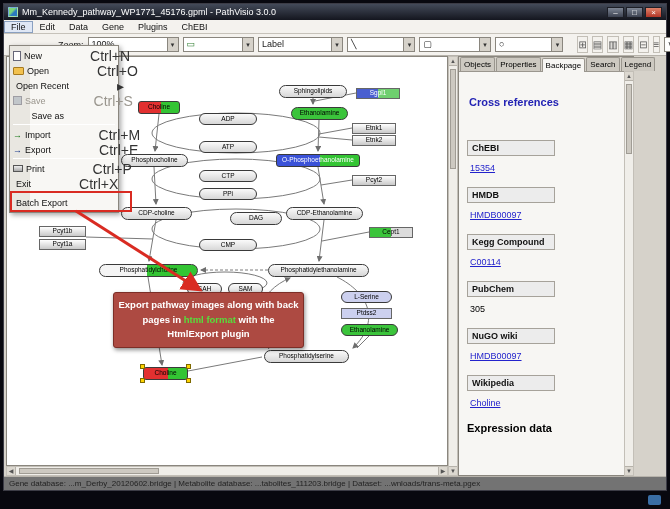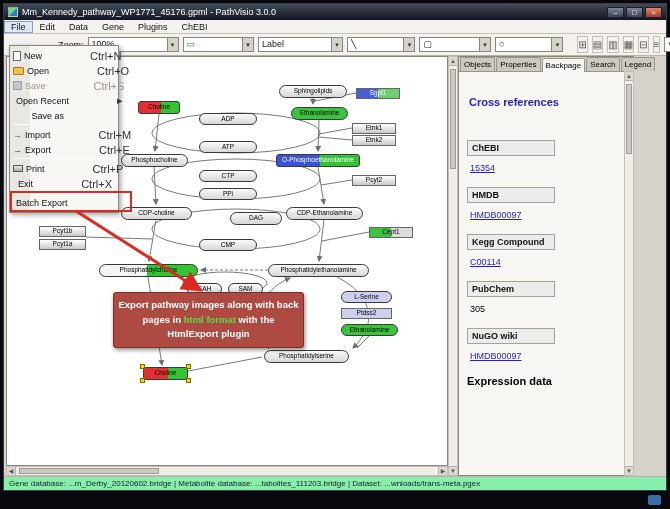--- a/index.html
+++ b/index.html
@@ -89,30 +89,30 @@
   .panel-content { position:absolute; left:0; top:15px; right:10px; bottom:0; overflow:hidden; padding:10px 6px 0 8px; }
   .crossref-heading { color:#2323b4; font-weight:bold; font-size:11px; margin:14px 0 32px 2px; }
   .xref-section { margin-bottom:12px; }
   .xref-name { width:88px; background:#ececec; border:1px solid #a6a29a; font-weight:bold; font-size:9px; padding:2px 4px; color:#111; }
   .xref-value { display:inline-block; margin:7px 0 0 3px; font-size:9px; color:#2323cc; text-decoration:underline; }
   .xref-value.plain { color:#000; text-decoration:none; }
   .expression-heading { font-weight:bold; font-size:11px; margin-top:2px; color:#000; }
   .panel-scroll { right:-1px; top:14px; width:10px; height:405px; }
   
   .statusbar { position:absolute; left:0; right:0; top:472px; height:14px;
-    background:#86efac; border-top:1px solid #b7b3ab; font-size:8px; color:#222;
+    background:#737373; border-top:1px solid #b7b3ab; font-size:8px; color:#222;
     line-height:13px; padding-left:5px; white-space:nowrap; }
   
   .file-menu { position:absolute; left:5px; top:41px; width:110px;
     background:linear-gradient(90deg,#e9e7e1 0,#e9e7e1 20px,#f8f7f4 20px);
     border:1px solid #8a867e; box-shadow:2px 2px 5px rgba(0,0,0,.35); z-index:25; padding:2px 0; }
   .mi { height:15px; display:flex; align-items:center; padding:0 6px 0 3px; font-size:9px; color:#111; }
   .mi-icon { width:16px; display:flex; justify-content:center; align-items:center; }
   .mi-label { flex:1; margin-left:3px; white-space:nowrap; }
-  .mi-shortcut { font-size:11px; color:#333;margin-left:48px; }
+  .mi-shortcut { font-size:14px; color:#333;margin-left:48px; }
   .mi.disabled .mi-label, .mi.disabled .mi-shortcut { color:#9a968e; }
   .mi-sep { height:1px; background:#c9c5bd; margin:1px 3px 2px 3px; border-bottom:1px solid #fff; }
   .ic-page { width:8px; height:10px; background:#fff; border:1px solid #667; display:inline-block; }
   .ic-folder { width:11px; height:8px; background:#f2c14e; border:1px solid #a5791f; border-radius:1px; display:inline-block; }
   .ic-floppy { width:9px; height:9px; background:#9aa7b5; border:1px solid #556; display:inline-block; opacity:.5; }
   .ic-import { font-size:9px; font-weight:bold; color:#1a7a1a; font-style:normal; }
   .ic-export { font-size:9px; font-weight:bold; color:#1a3a8a; font-style:normal; }
   .ic-print { width:10px; height:7px; background:linear-gradient(#eee,#a8a8a8); border:1px solid #555; display:inline-block; }
   
   .batch-highlight { position:absolute; left:6px; top:187px; width:122px; height:21px;
@@ -291,20 +291,24 @@
         <a class="xref-value">C00114</a>
       </div>
       <div class="xref-section">
         <div class="xref-name">PubChem</div>
         <span class="xref-value plain">305</span>
       </div>
       <div class="xref-section">
         <div class="xref-name">NuGO wiki</div>
         <a class="xref-value">HMDB00097</a>
       </div>
+      <div class="xref-section">
+        <div class="xref-name">Wikipedia</div>
+        <a class="xref-value">Choline</a>
+      </div>
       <div class="expression-heading">Expression data</div>
     </div>
     <div class="scroll sv panel-scroll">
       <span class="sb-btn up">▲</span>
       <span class="sb-thumb" style="top:12px;height:70px"></span>
       <span class="sb-btn down">▼</span>
     </div>
   </aside>
 
   <div class="statusbar">
@@ -319,31 +323,31 @@
       <span class="mi-label">New</span>
       <span class="mi-shortcut">Ctrl+N</span>
     </div>
     <div class="mi">
       <span class="mi-icon">
           <i class="ic-folder"></i>
         </span>
       <span class="mi-label">Open</span>
       <span class="mi-shortcut">Ctrl+O</span>
     </div>
-    <div class="mi disabled">
-      <span class="mi-icon">
-          <i class="ic-floppy"></i>
-        </span>
-      <span class="mi-label">Save</span>
-      <span class="mi-shortcut">Ctrl+S</span>
-    </div>
     <div class="mi">
       <span class="mi-icon"></span>
       <span class="mi-label">Open Recent</span>
       <span class="mi-shortcut">▸</span>
+    </div>
+    <div class="mi disabled">
+      <span class="mi-icon">
+          <i class="ic-floppy"></i>
+        </span>
+      <span class="mi-label">Save</span>
+      <span class="mi-shortcut">Ctrl+S</span>
     </div>
     <div class="mi">
       <span class="mi-icon"></span>
       <span class="mi-label">Save as</span>
       <span class="mi-shortcut"></span>
     </div>
     <div class="mi-sep"></div>
     <div class="mi">
       <span class="mi-icon">
           <i class="ic-import">→</i>

